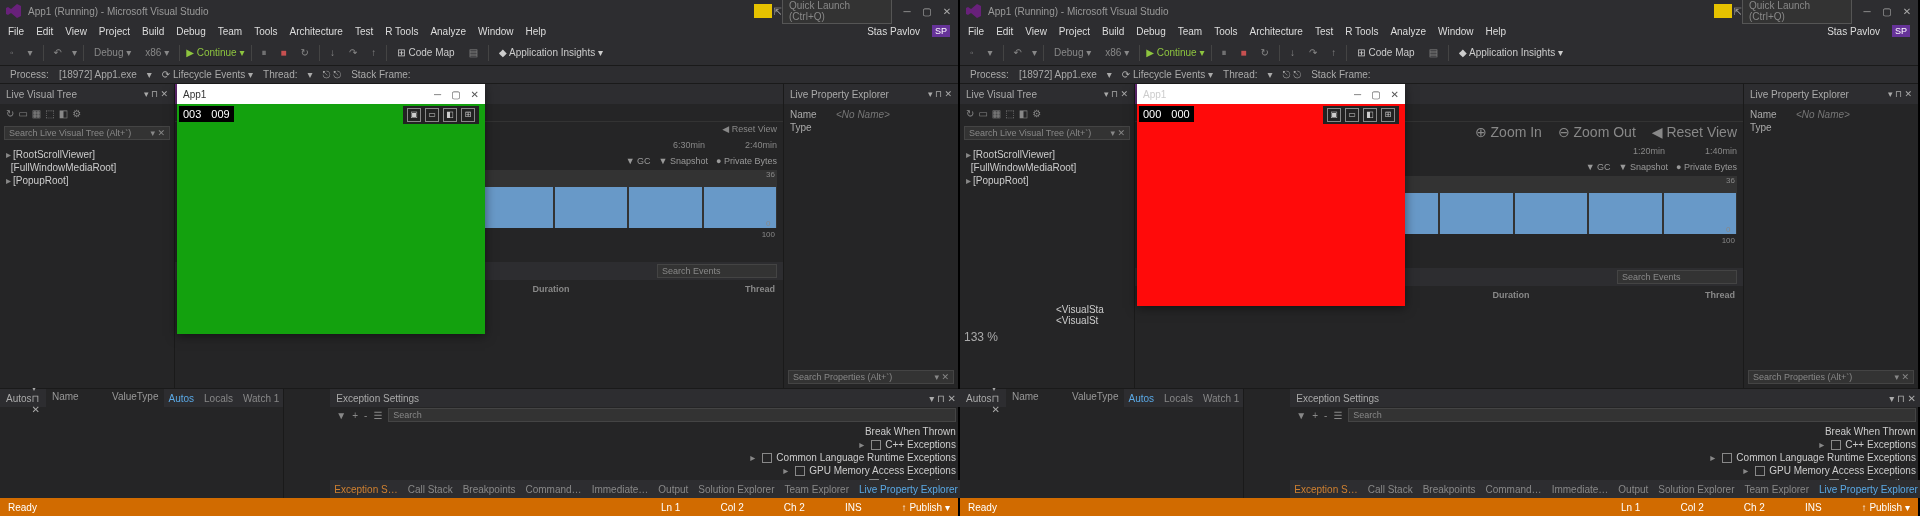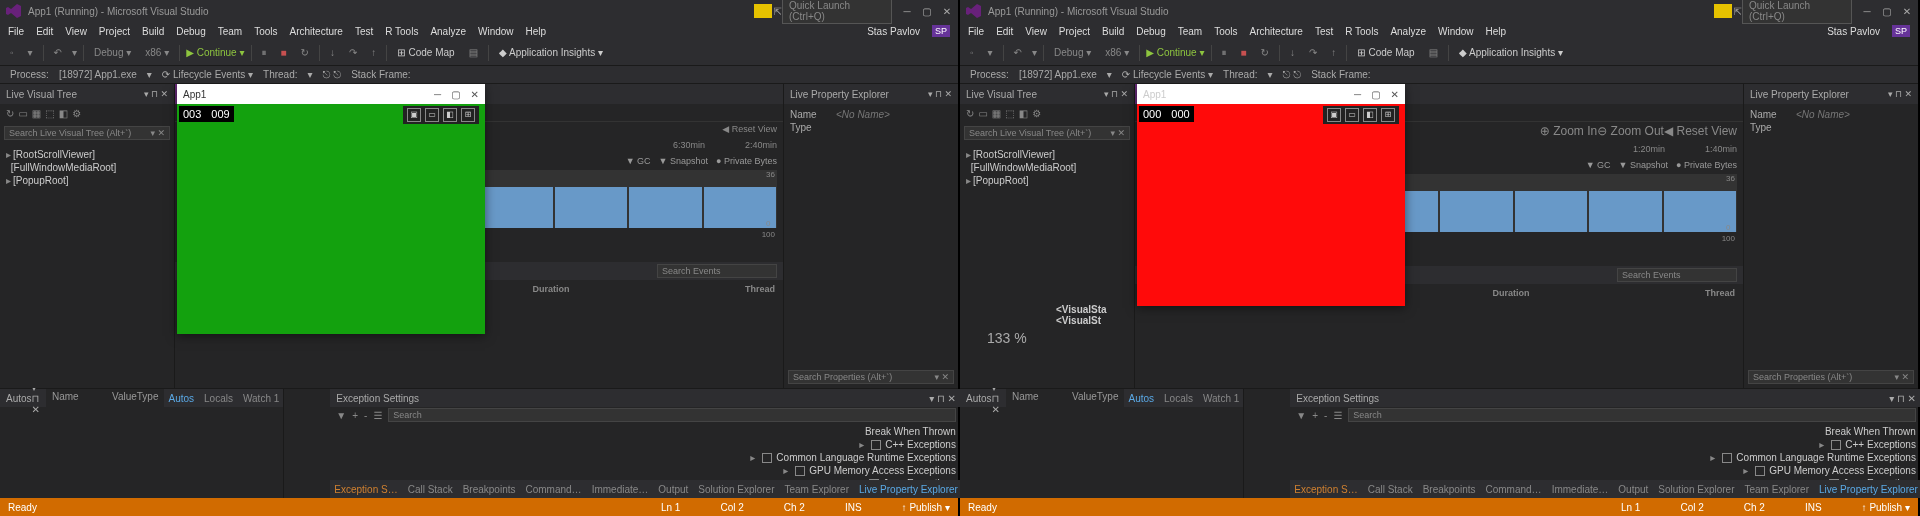--- a/index.html
+++ b/index.html
@@ -78,21 +78,21 @@
 
 .appwin{position:absolute;z-index:10;background:#ffffff;box-shadow:0 2px 10px rgba(0,0,0,0.5);}
 .appwin-title{height:20px;background:#fff;color:#333;display:flex;align-items:center;padding:0 6px;font-size:10px;}
 .appwin-title .t{flex:1;}
 .appwin-title .wb{display:flex;gap:10px;font-size:10px;color:#555;}
 .appwin-body{position:relative;padding-left:43px;}
 .app-counter{position:absolute;top:2px;left:2px;background:#000;color:#fff;font-family:monospace;font-size:11px;padding:2px 4px;display:flex;gap:10px;}
 .app-dbgbar{position:absolute;top:2px;right:6px;background:#222;display:flex;gap:4px;padding:2px 4px;}
 .app-dbgbar span{width:14px;height:14px;border:1px solid #888;font-size:8px;color:#ccc;text-align:center;line-height:12px;}
 .codesnip{position:absolute;font-family:Consolas,monospace;font-size:10px;color:#ccc;}
-.zoomctl{position:absolute;font-size:14px;color:#aaa;margin-left:23px;}
+.zoomctl{position:absolute;font-size:12px;color:#aaa;}
 </style>
 </head>
 <body>
 
 <div class="ide">
   <div class="titlebar">
     <svg class="vslogo" viewBox="0 0 16 16">
         <path fill="#68217a" d="M11 1l4 2v10l-4 2-6-5-3 2-2-1V5l2-1 3 2 6-5z"></path>
       </svg>
     <span class="title">App1 (Running) - Microsoft Visual Studio</span>
@@ -472,21 +472,21 @@
             <span>MainPage.xaml</span>
             <span>⊓</span>
             <span class="x">✕</span>
           </div>
         <div class="tab">
             <span>Package.appxmanifest</span>
           </div>
       </div>
       <div class="diagpanel">
         <div class="diag-hdr">Diagnostic Tools</div>
-        <div style="padding:2px 6px;font-size:12px;color:#888;display:flex;justify-content:flex-end;gap:0">
+        <div style="padding:2px 6px;font-size:14px;color:#888;display:flex;justify-content:flex-end;gap:16px">
           <span>⊕ <span>Zoom In</span></span>
           <span>⊖ <span>Zoom Out</span></span>
           <span>◀ <span>Reset View</span></span>
         </div>
         <div class="diag-tl">
             <span>1:20min</span>
             <span>1:40min</span>
           </div>
         <div class="diag-gc">
             <span>▼ <span>GC</span></span>
@@ -517,21 +517,21 @@
             <tbody>
               <tr>
                 <th>Time</th>
                 <th>Duration</th>
                 <th>Thread</th>
               </tr>
             </tbody>
           </table>
       </div>
 
-      <div class="codesnip" style="left:96px;top:220px;font-weight:bold;">
+      <div class="codesnip" style="left:96px;top:220px;">
         <div>&lt;VisualSta</div>
         <div>&lt;VisualSt</div>
       </div>
       <div class="zoomctl" style="left:4px;top:246px">133 %</div>
     </div>
 
     <div class="rightpanel">
       <div class="panel-title">
           <span>Live Property Explorer</span>
           <span class="ctrls">▾ ⊓ ✕</span>

